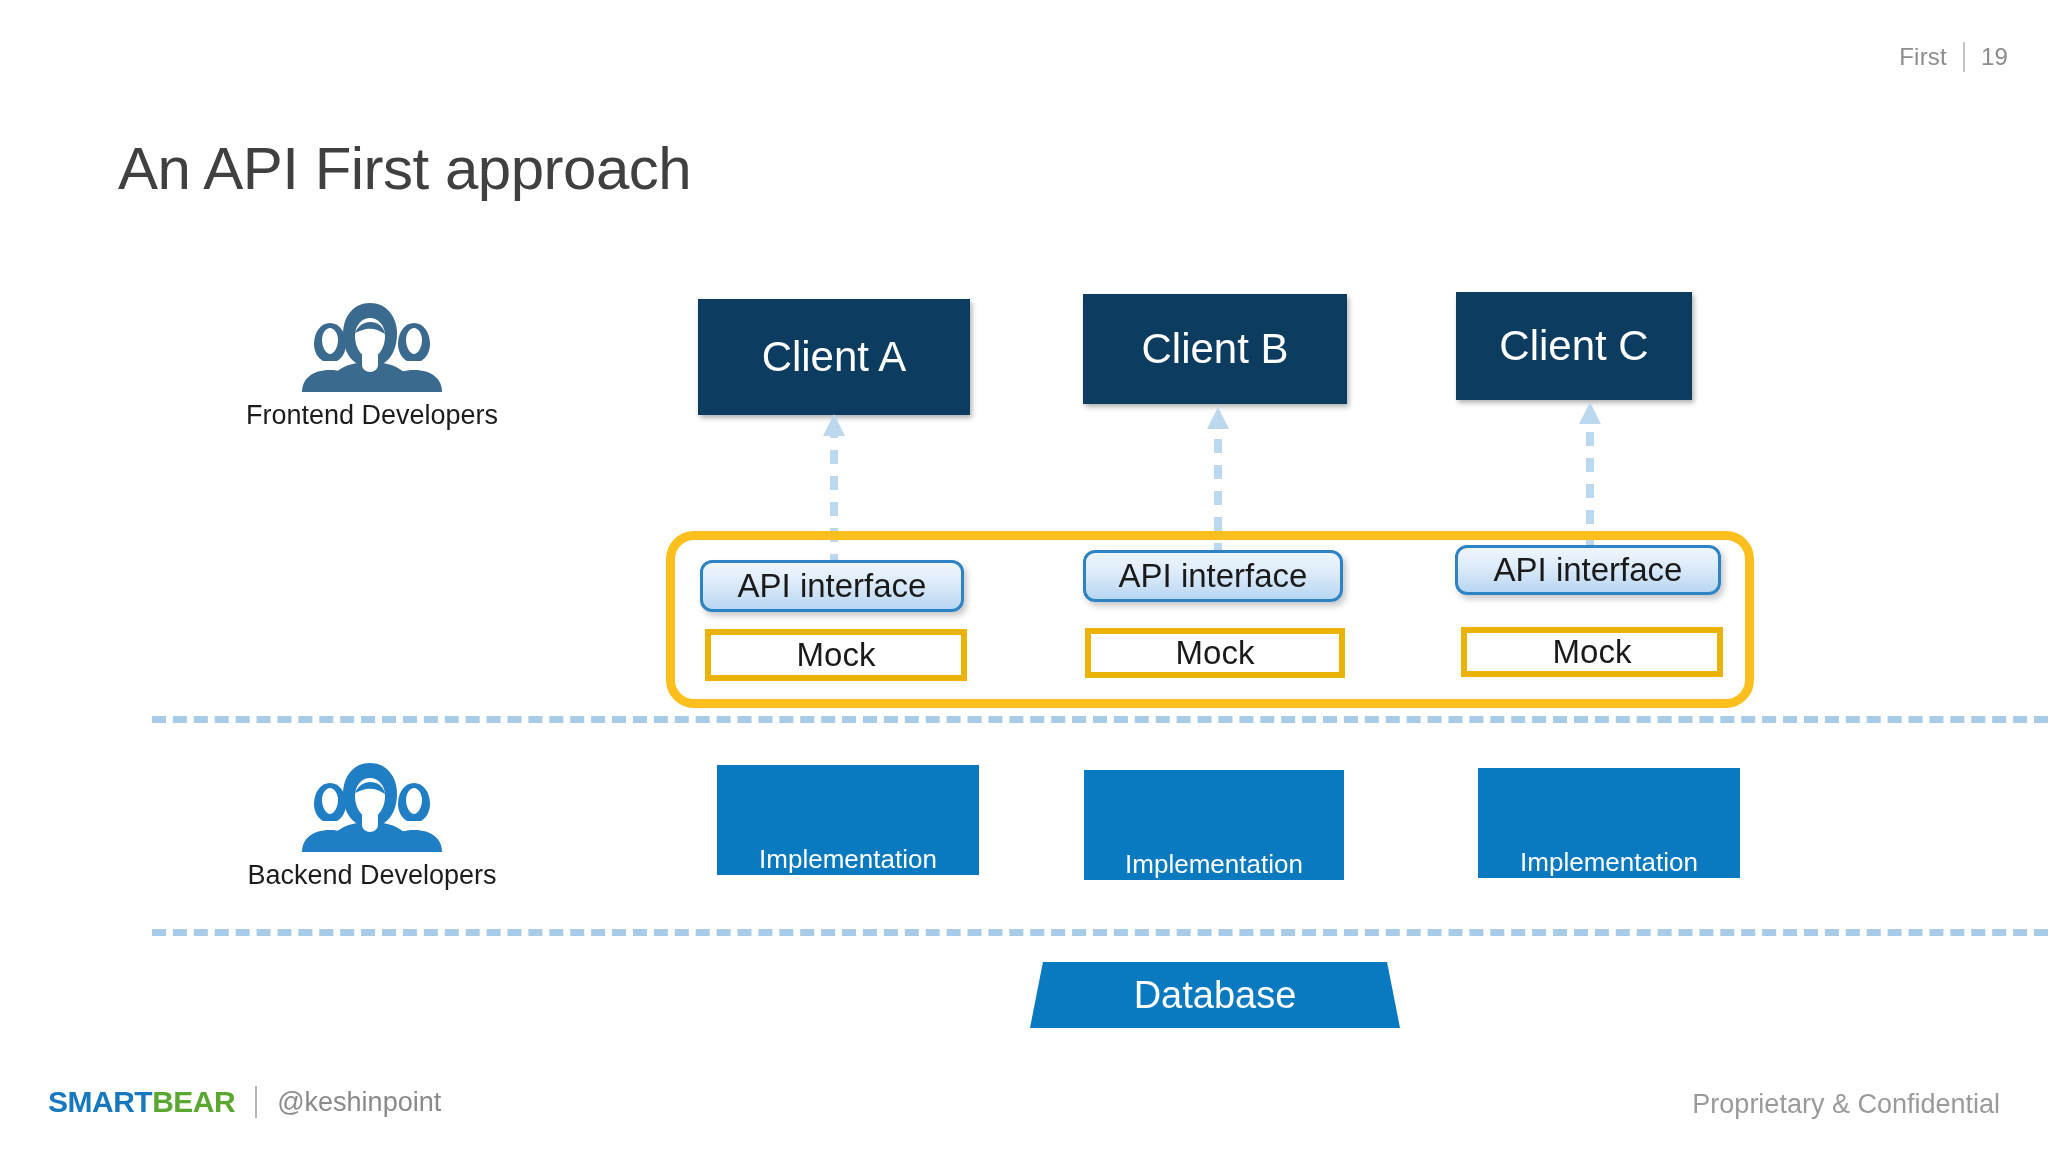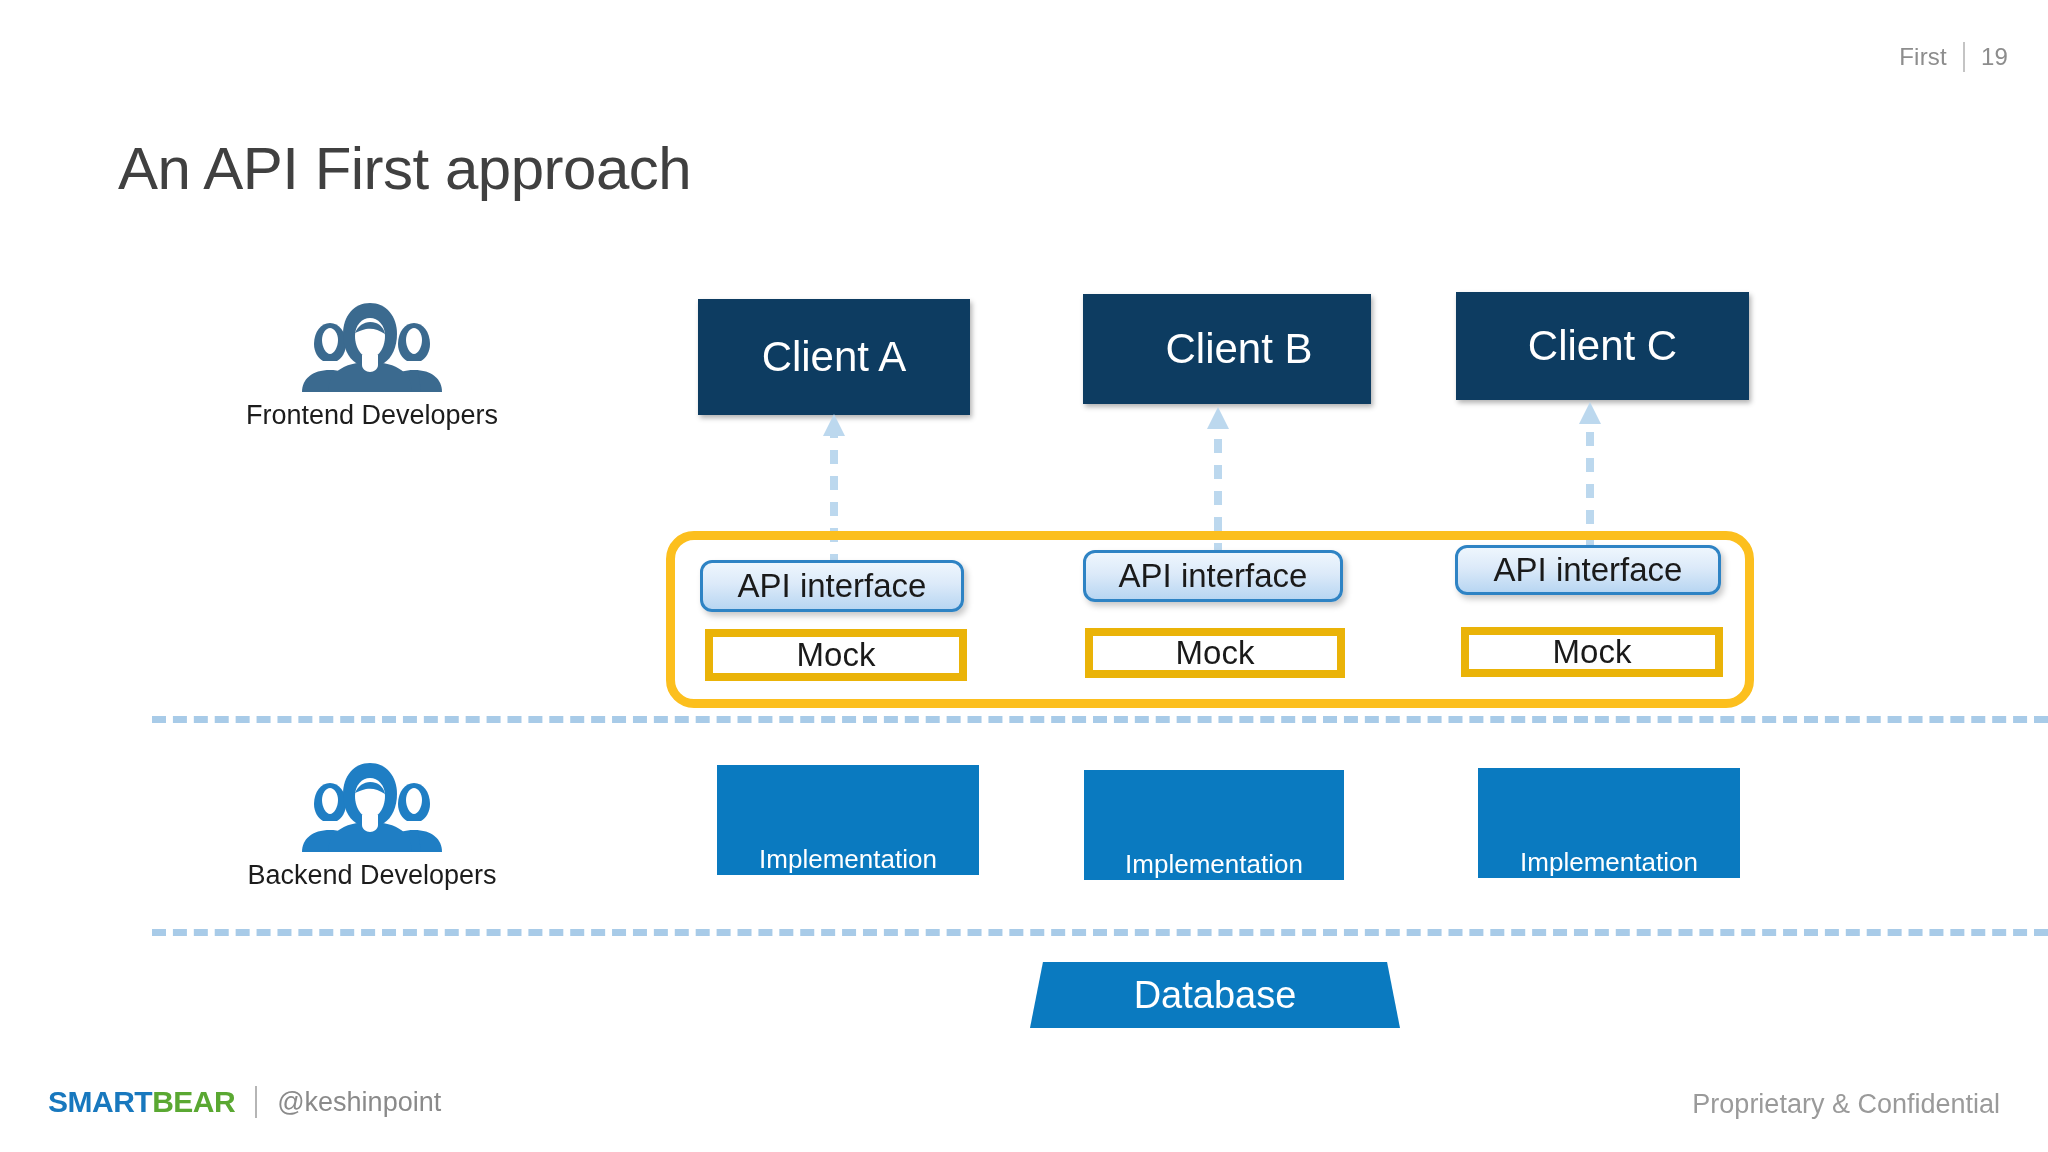--- a/index.html
+++ b/index.html
@@ -74,22 +74,22 @@
     position: absolute;
     background: #0d3c61;
     color: #ffffff;
     display: flex;
     align-items: center;
     justify-content: center;
     font-size: 42px;
     box-shadow: 2px 3px 5px rgba(0,0,0,.30);
   }
   .client-a { left: 698px;  top: 299px; width: 272px; height: 116px; }
-  .client-b { left: 1083px; top: 294px; width: 264px; height: 110px; padding-left: 24px; }
-  .client-c { left: 1456px; top: 292px; width: 293px; height: 108px; }
+  .client-b { left: 1083px; top: 294px; width: 264px; height: 110px; }
+  .client-c { left: 1456px; top: 292px; width: 236px; height: 108px; }
 
   
   .up-arrow {
     position: absolute;
     width: 26px;
   }
 
   
   .api-zone {
     position: absolute;
@@ -118,21 +118,21 @@
     box-shadow: 3px 4px 6px rgba(0,0,0,.22);
   }
   .api-a { left: 700px;  top: 560px; width: 264px; height: 52px; }
   .api-b { left: 1083px; top: 550px; width: 260px; height: 52px; }
   .api-c { left: 1455px; top: 545px; width: 266px; height: 50px; }
 
   
   .mock-box {
     position: absolute;
     background: #ffffff;
-    border: 8px solid #eab308;
+    border: 6px solid #eab308;
     box-sizing: border-box;
     display: flex;
     align-items: center;
     justify-content: center;
     font-size: 33px;
     color: #1a1a1a;
   }
   .mock-a { left: 705px;  top: 629px; width: 262px; height: 52px; }
   .mock-b { left: 1085px; top: 628px; width: 260px; height: 50px; }
   .mock-c { left: 1461px; top: 627px; width: 262px; height: 50px; }

